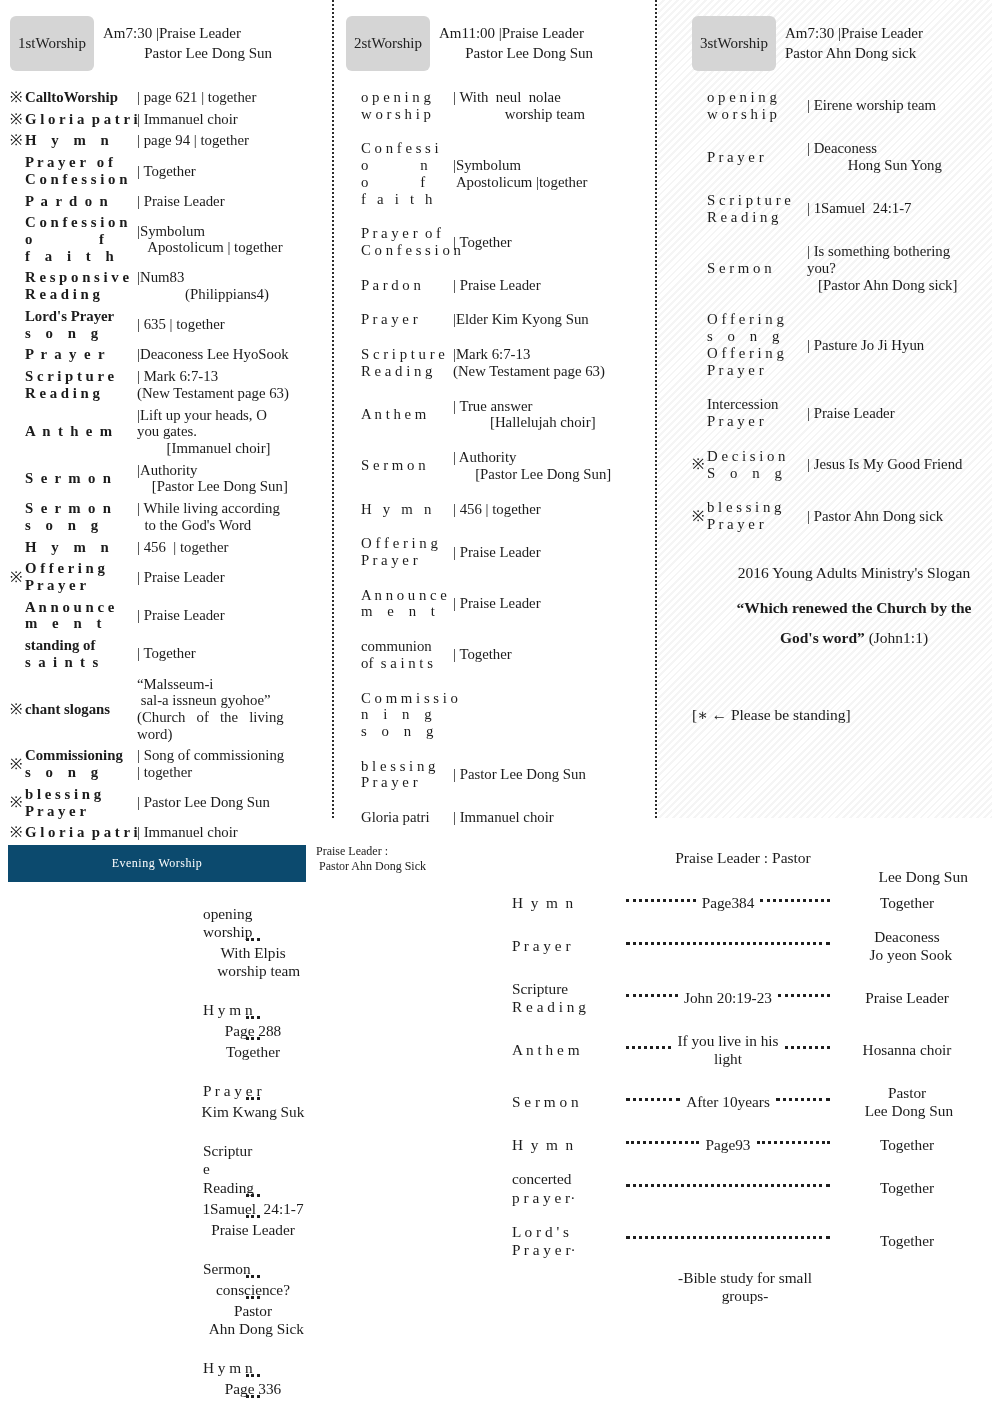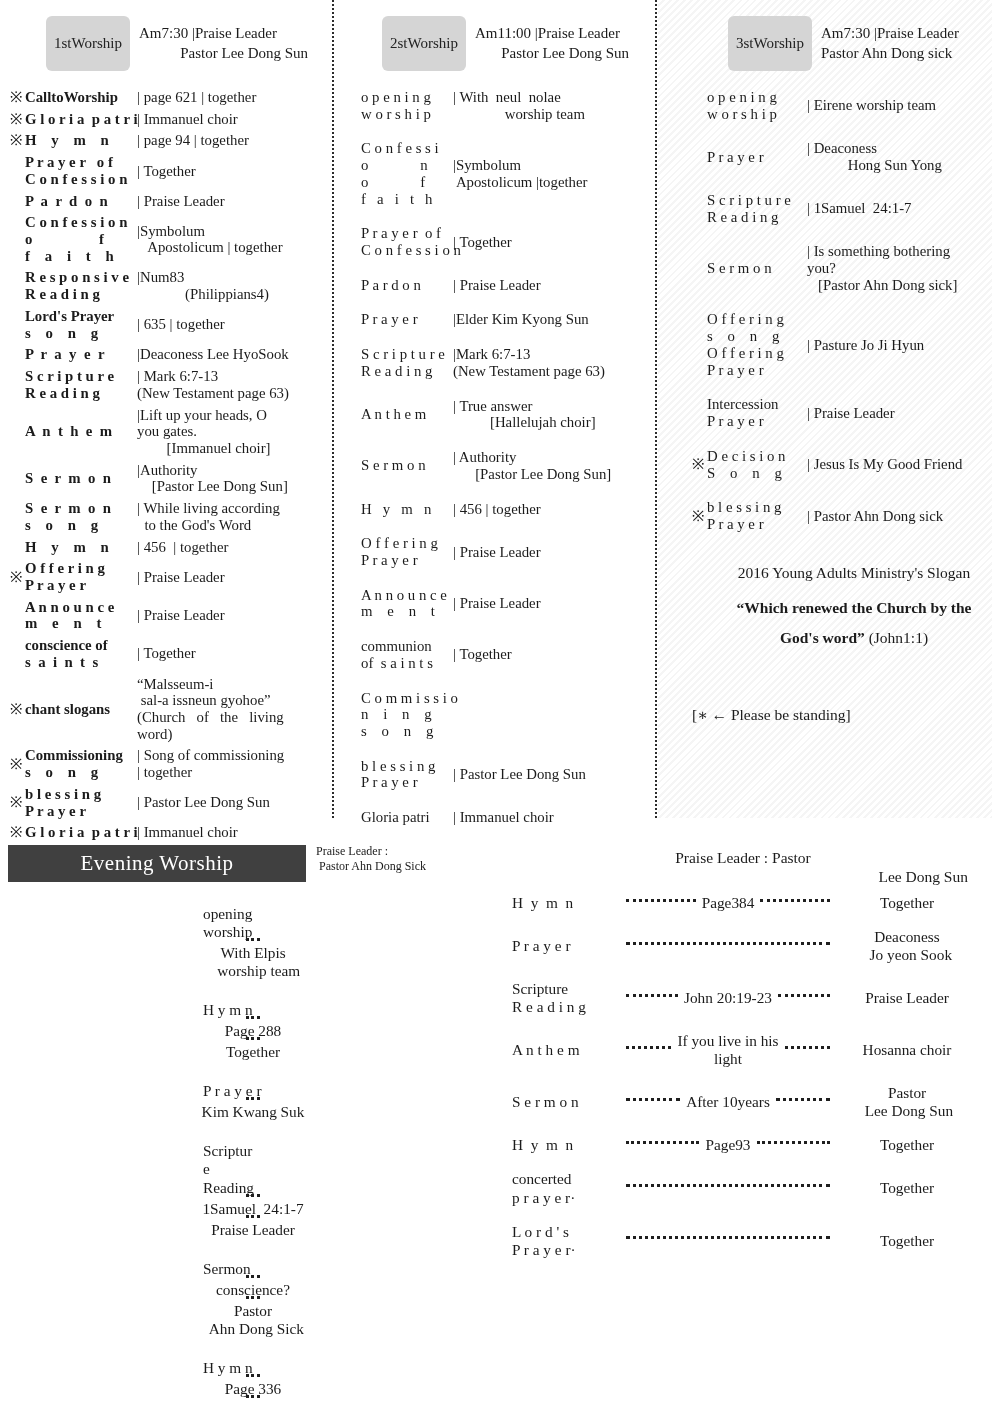--- a/index.html
+++ b/index.html
@@ -9,41 +9,41 @@
          background:repeating-linear-gradient(135deg,#ffffff 0 3px,#f5f5f5 3px 5px);}
   .vdiv{position:absolute;top:0;height:818px;width:0;border-left:2px dotted #2b2b2b;}
   .vdiv1{left:332px;} .vdiv2{left:655px;}
 
   .svc{position:absolute;top:0;}
   .svc--1{left:10px;width:322px;}
   .svc--2{left:346px;width:306px;}
   .svc--3{left:692px;width:324px;}
 
   .svc-head{display:flex;align-items:center;gap:9px;margin:16px 0 18px 0;}
-  .badge{flex:none;background:#d5d5d5;border-radius:6px;padding:19px 8px;font-size:15px;color:#222;margin-left:36px;}
+  .badge{flex:none;background:#d5d5d5;border-radius:6px;padding:19px 8px;font-size:15px;color:#222;}
   .time{white-space:pre;font-size:15px;line-height:1.3;}
 
   .row{display:flex;align-items:center;font-size:14.8px;line-height:1.13;}
   .svc--1 .row{margin-bottom:5px;}
   .svc--2 .row{margin-bottom:18px;}
   .svc--3 .row{margin-bottom:18px;}
   .marker{flex:none;width:15px;white-space:pre;}
   .label{flex:none;white-space:pre;}
   .svc--1 .label{width:112px;font-weight:bold;}
   .svc--2 .label{width:92px;}
   .svc--3 .label{width:100px;}
   .value{flex:1;white-space:pre;}
 
   .slogan{margin-top:28px;text-align:center;font-size:15.5px;line-height:1.55;}
   .slogan-quote{margin-top:8px;line-height:1.95;}
   .slogan-quote strong{white-space:pre-wrap;}
   .standing-note{margin-top:53px;text-align:left;font-size:15.5px;}
 
-  .eve-title{position:absolute;left:8px;top:845px;width:298px;height:37px;background:#404040;color:#fff;
-             display:flex;align-items:center;justify-content:center;font-size:21px;letter-spacing:.5px;}
+  .eve-title{position:absolute;left:8px;top:845px;width:298px;height:37px;background:#0c4a6e;color:#fff;
+             display:flex;align-items:center;justify-content:center;font-size:12px;letter-spacing:.5px;}
   .eve-leader-left{position:absolute;left:316px;top:844px;white-space:pre;font-size:12px;line-height:1.25;}
   .eve-leader-right{position:absolute;left:512px;top:848px;width:462px;font-size:15.5px;line-height:1.25;}
   .eve-leader-right .l1{text-align:center;}
   .eve-leader-right .l2{text-align:right;padding-right:6px;}
 
   .erows{position:absolute;font-size:15.3px;line-height:1.18;}
   .erows--left{left:10px;top:905px;width:486px;}
   .erows--right{left:512px;top:894px;width:466px;}
   .erow{display:flex;align-items:center;}
   .erows--left .erow{margin-bottom:21px;flex-direction:column;}
@@ -164,21 +164,21 @@
           <span class="value">| Praise Leader</span>
         </div>
         <div class="row">
           <span class="marker"></span>
           <span class="label">A n n o u n c e
 m    e    n    t</span>
           <span class="value">| Praise Leader</span>
         </div>
         <div class="row">
           <span class="marker"></span>
-          <span class="label">conscience of
+          <span class="label">standing of
 s  a  i  n  t  s</span>
           <span class="value">| Together</span>
         </div>
         <div class="row">
           <span class="marker">※</span>
           <span class="label">chant slogans</span>
           <span class="value">“Malsseum-i
  sal-a issneun gyohoe”
 (Church   of   the   living
 word)</span>
@@ -489,13 +489,17 @@
         <span class="efill"></span>
         <span class="eright">Together</span>
       </div>
       <div class="erow">
         <span class="elabel">L o r d ' s
 P r a y e r·</span>
         <span class="efill"></span>
         <span class="eright">Together</span>
       </div>
     </div>
+  <div class="erows erows--right" style="top:1255px;">
+    <div class="eve-footer">-Bible study for small
+groups-</div>
+  </div>
 </div>
 
 </body></html>

